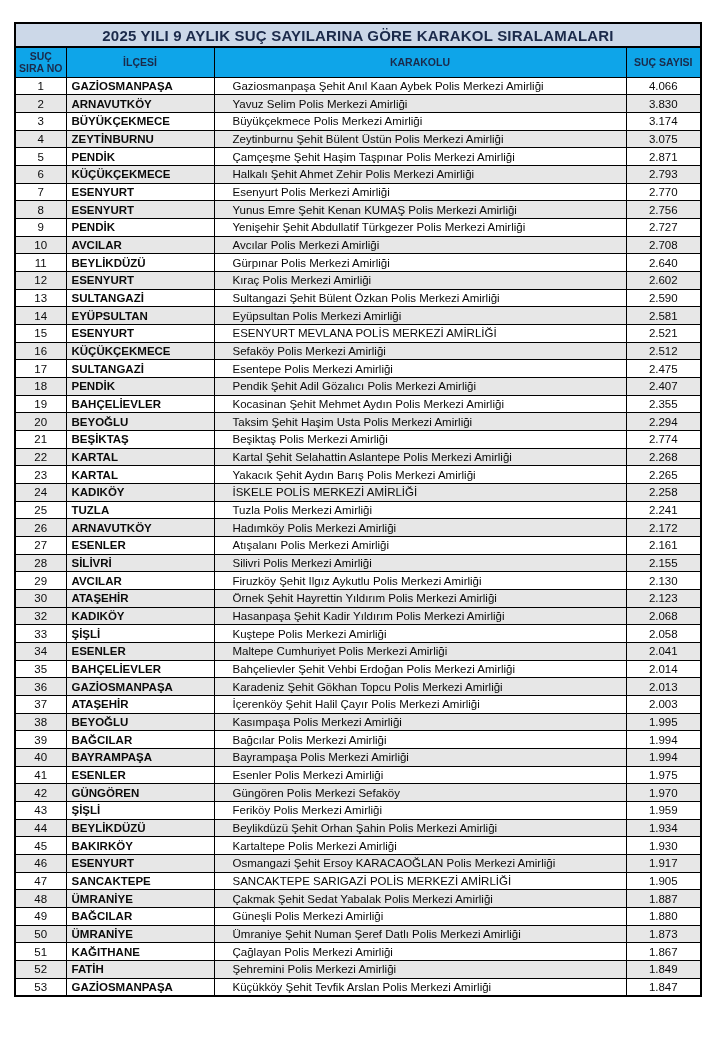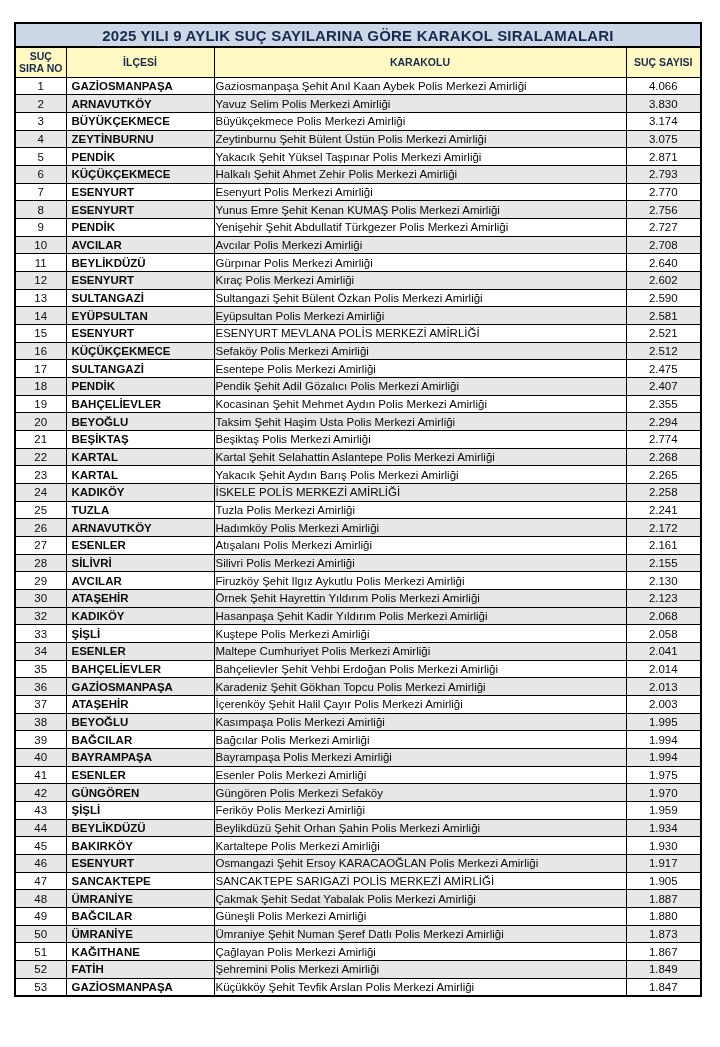--- a/index.html
+++ b/index.html
@@ -33,40 +33,40 @@
     background: #ccd8e8;
     color: #1b2a4a;
     font-size: 15px;
     font-weight: bold;
     text-align: center;
     letter-spacing: 0.2px;
     border-bottom: 2px solid #000000;
   }
   tr.header-row th {
     height: 30px;
-    background: #fef9c3;
+    background: #0ea5e9;
     color: #1b2a4a;
     font-size: 10.5px;
     font-weight: bold;
     text-align: center;
     white-space: normal;
     line-height: 1.15;
     padding: 1px 2px;
   }
   tbody tr { height: 17.68px; }
   tbody tr.alt td { background: #e7e7e7; }
   tbody td {
     font-size: 11.5px;
     color: #0a0a0a;
     background: #ffffff;
     padding: 0 2px;
   }
   td.col-rank  { text-align: center; }
   td.col-district { text-align: left; padding-left: 5px; font-weight: bold; }
-  td.col-station  { text-align: left; padding-left: 1px; }
+  td.col-station  { text-align: left; padding-left: 18px; }
   td.col-count { text-align: center; }
 </style>
 </head>
 <body>
 
 <div class="page">
   <table class="ranking">
     <colgroup>
       <col style="width:51px">
       <col style="width:148px">
@@ -105,21 +105,21 @@
         </tr>
         <tr class="alt">
           <td class="col-rank">4</td>
           <td class="col-district">ZEYTİNBURNU</td>
           <td class="col-station">Zeytinburnu Şehit Bülent Üstün Polis Merkezi Amirliği</td>
           <td class="col-count">3.075</td>
         </tr>
         <tr>
           <td class="col-rank">5</td>
           <td class="col-district">PENDİK</td>
-          <td class="col-station">Yakacık Şehit Yüksel Taşpınar Polis Merkezi Amirliği</td>
+          <td class="col-station">Çamçeşme Şehit Haşim Taşpınar Polis Merkezi Amirliği</td>
           <td class="col-count">2.871</td>
         </tr>
         <tr class="alt">
           <td class="col-rank">6</td>
           <td class="col-district">KÜÇÜKÇEKMECE</td>
           <td class="col-station">Halkalı Şehit Ahmet Zehir Polis Merkezi Amirliği</td>
           <td class="col-count">2.793</td>
         </tr>
         <tr>
           <td class="col-rank">7</td>

